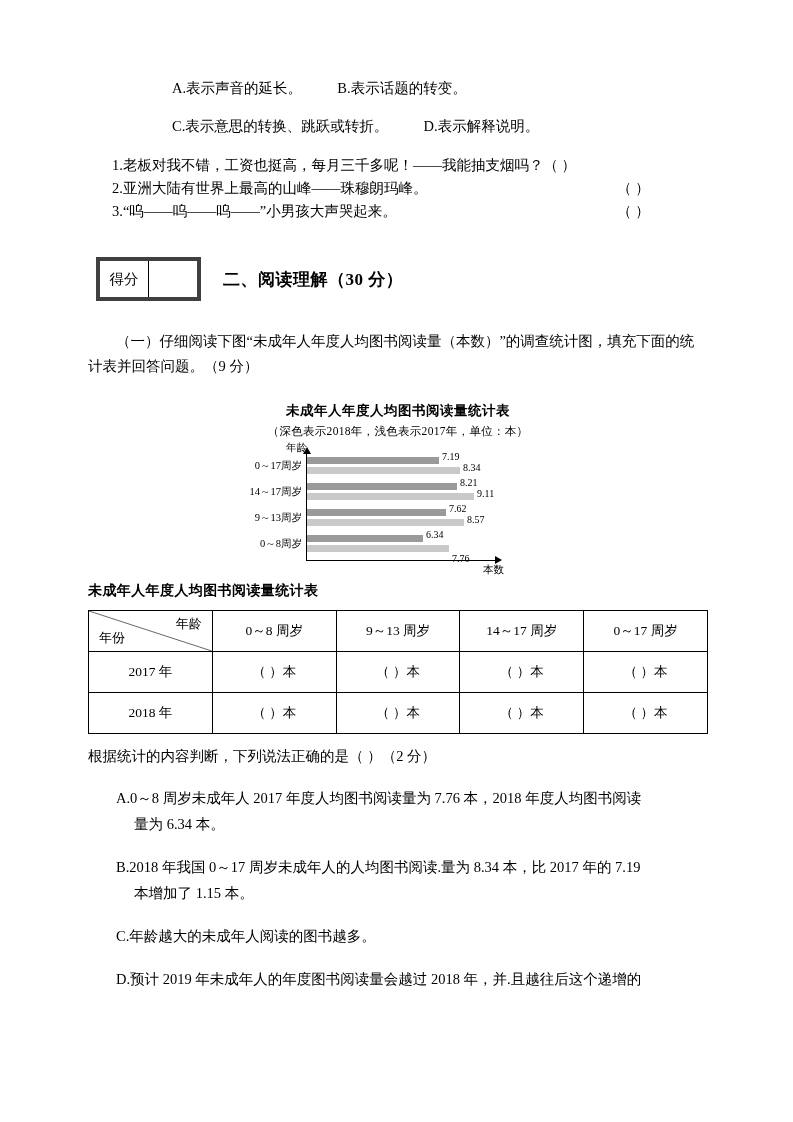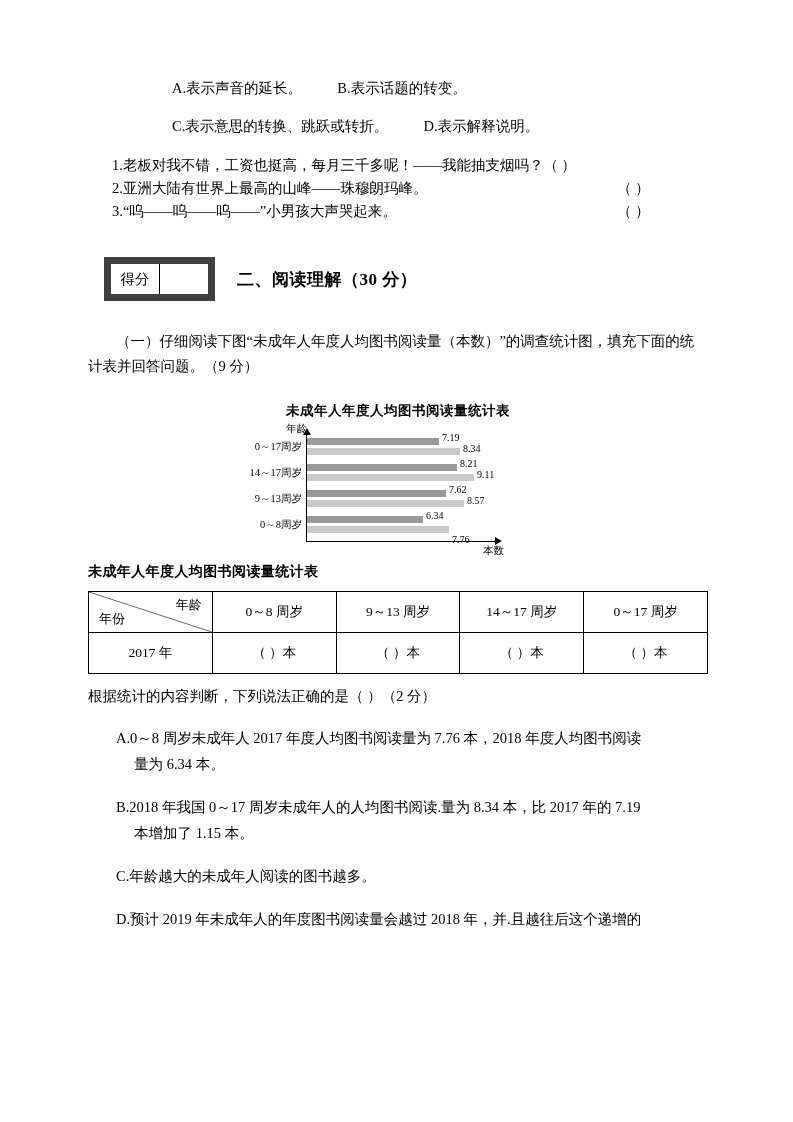--- a/index.html
+++ b/index.html
@@ -55,24 +55,23 @@
 
   
   .section-row {
     display: flex;
     align-items: stretch;
     margin-top: 34px;
     margin-left: 8px;
   }
   .score-box {
     display: flex;
-    border: 7px solid #404040;
+    border: 4px solid #404040;
     height: 44px;
     box-sizing: border-box;
-    margin-left: 8px;
   }
   .score-label {
     width: 48px;
     display: flex;
     align-items: center;
     justify-content: center;
     font-size: 14.5px;
     border-right: 1px solid #000;
   }
   .score-blank {
@@ -290,20 +289,21 @@
         <div class="score-label">得分</div>
         <div class="score-blank"></div>
       </div>
       <div class="section-title">二、阅读理解（30 分）</div>
     </div>
 
     <div class="para">（一）仔细阅读下图“未成年人年度人均图书阅读量（本数）”的调查统计图，填充下面的统计表并回答问题。（9 分）</div>
 
     <div class="chart-block">
       <div class="chart-title">未成年人年度人均图书阅读量统计表</div>
+      <div class="chart-sub">（深色表示2018年，浅色表示2017年，单位：本）</div>
 
       <div class="chart-area">
         <div class="axis-y"></div>
         <div class="axis-x"></div>
         <div class="axis-label-y">年龄</div>
         <div class="axis-label-x">本数</div>
 
         <div class="cat-label" style="top:12px;">0～17周岁</div>
         <div class="bar" style="top:10px; width:132px;"></div>
         <div class="bar-val" style="left:214px; top:4px;">7.19</div>
@@ -347,20 +347,27 @@
         <td>14～17 周岁</td>
         <td>0～17 周岁</td>
       </tr>
       <tr>
         <td>2017 年</td>
         <td class="cell-blank">（        ）本</td>
         <td class="cell-blank">（        ）本</td>
         <td class="cell-blank">（        ）本</td>
         <td class="cell-blank">（        ）本</td>
       </tr>
+      <tr>
+        <td>2018 年</td>
+        <td class="cell-blank">（        ）本</td>
+        <td class="cell-blank">（        ）本</td>
+        <td class="cell-blank">（        ）本</td>
+        <td class="cell-blank">（        ）本</td>
+      </tr>
     </tbody>
       </table>
 
     <div class="after-table">根据统计的内容判断，下列说法正确的是（        ）（2 分）</div>
 
     <div class="choice">
       <span>A.0～8 周岁未成年人 2017 年度人均图书阅读量为 7.76 本，2018 年度人均图书阅读</span>
       <span class="cont">量为 6.34 本。</span>
     </div>
     <div class="choice">

